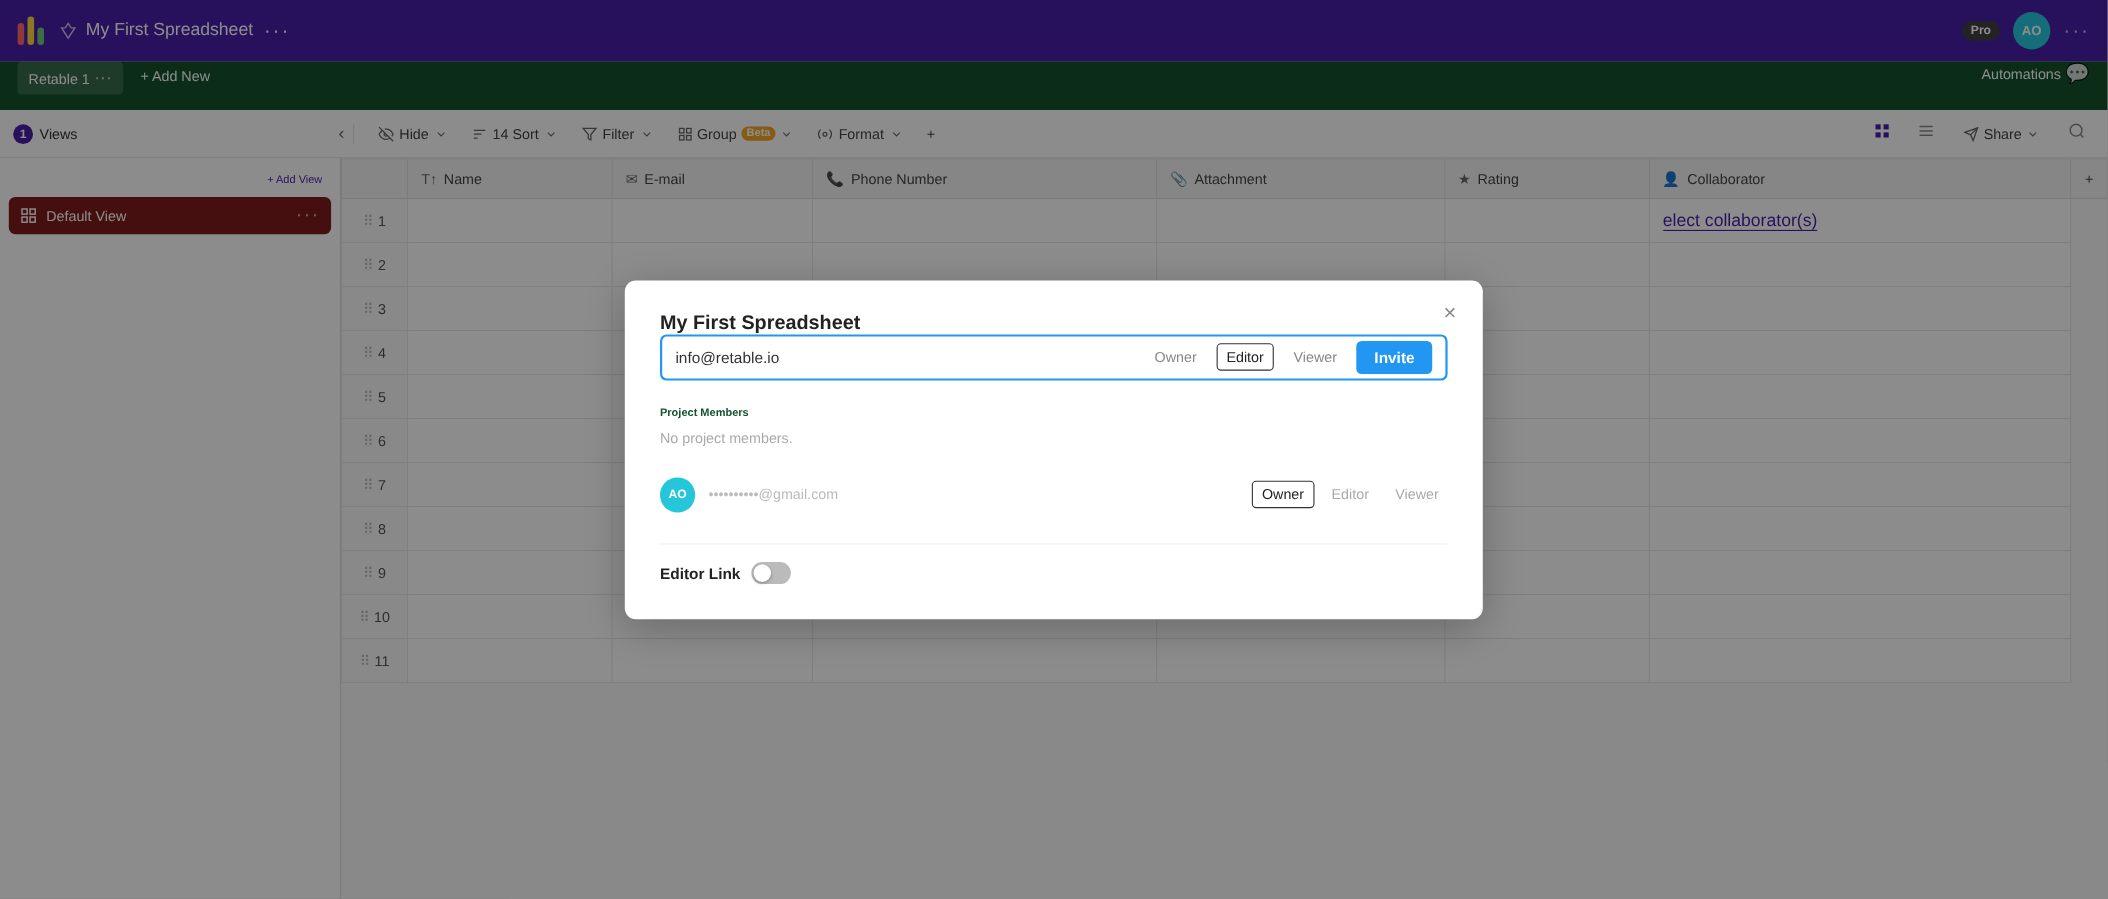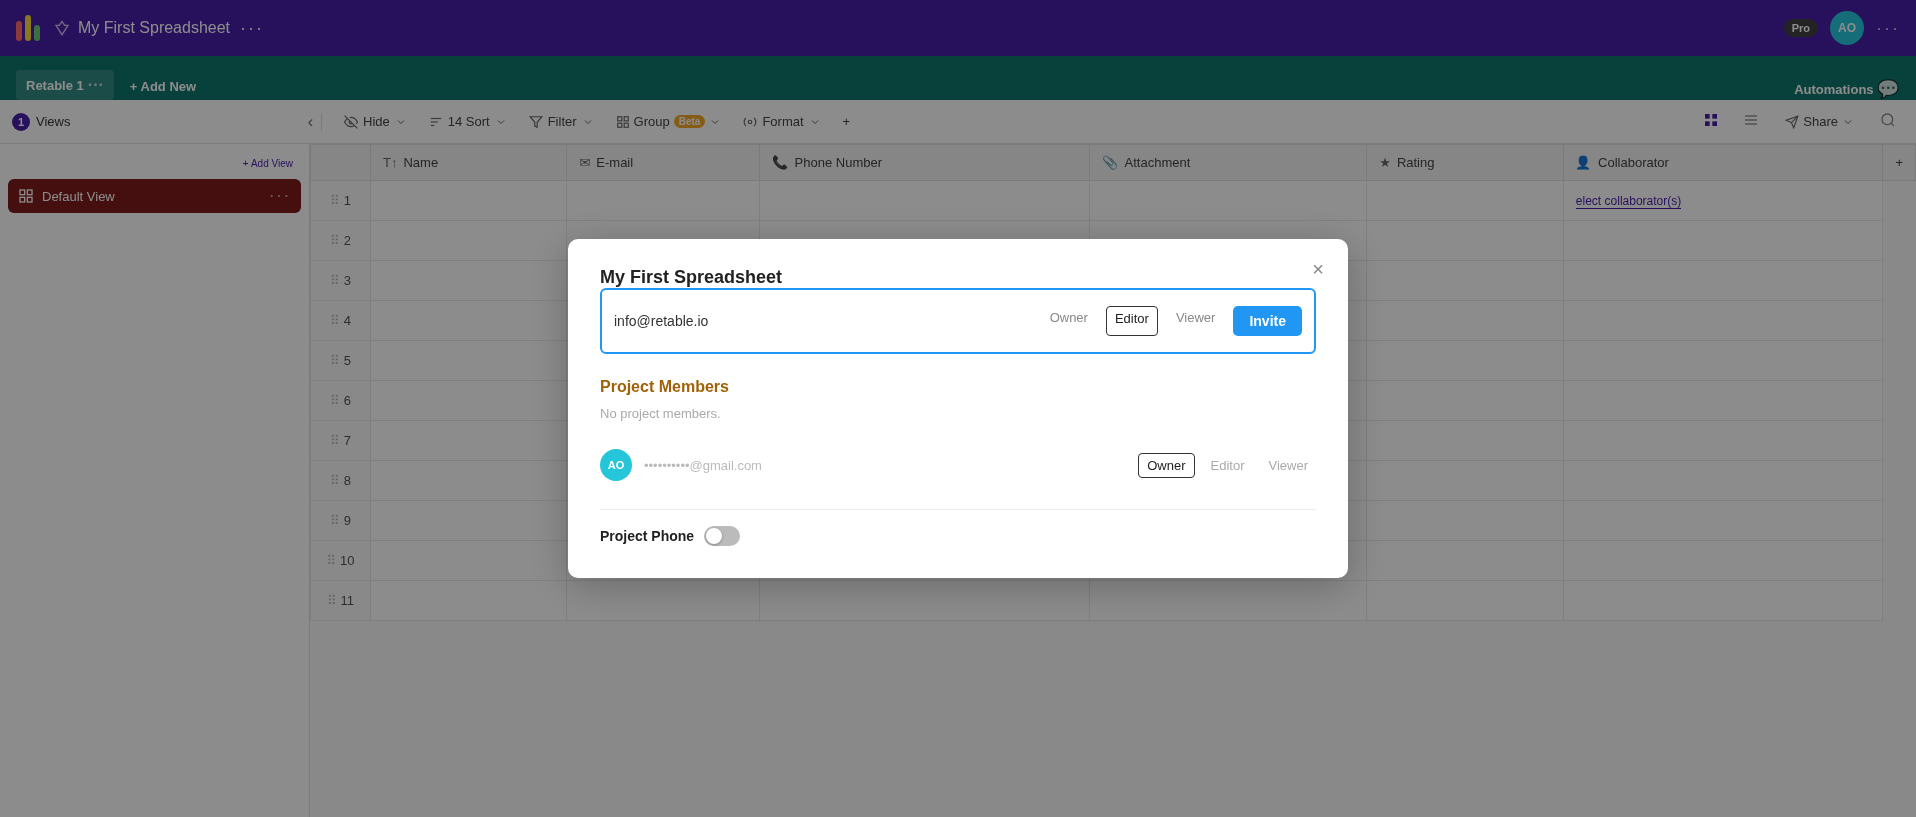--- a/index.html
+++ b/index.html
@@ -61,27 +61,26 @@
       color: white;
       font-size: 12px;
       font-weight: 700;
       display: flex;
       align-items: center;
       justify-content: center;
     }
 
     
     .tab-bar {
-      background: #0f766e;
+      background: #14532d;
       height: 44px;
       display: flex;
-      align-items: flex-end;
+      align-items: flex-start;
       padding: 0 16px;
       gap: 6px;
-      font-weight: bold;
     }
     .tab-item {
       color: white;
       font-size: 13px;
       padding: 6px 10px;
       border-radius: 4px;
       cursor: pointer;
       display: flex;
       align-items: center;
       gap: 4px;
@@ -294,21 +293,21 @@
     .add-col-btn {
       background: #f5f5f5;
       border: 1px solid #e0e0e0;
       width: 32px;
       text-align: center;
       cursor: pointer;
       color: #888;
     }
     .select-collaborators-cell {
       color: #4a1fa8;
-      font-size: 12px;
+      font-size: 16px;
       border-bottom: 1px solid #4a1fa8;
       cursor: pointer;
     }
 
     
     .overlay {
       position: fixed;
       top: 0; left: 0; right: 0; bottom: 0;
       background: rgba(0,0,0,0.45);
       z-index: 100;
@@ -338,24 +337,25 @@
       right: 24px;
       font-size: 20px;
       color: #888;
       cursor: pointer;
       background: none;
       border: none;
       line-height: 1;
     }
     .invite-row {
       display: flex;
+      align-items: center;
       gap: 10px;
       border: 2px solid #2196f3;
       border-radius: 6px;
-      padding: 16px 12px;
+      padding: 4px 12px;
       margin-bottom: 24px;
     }
     .invite-input {
       flex: 1;
       border: none;
       outline: none;
       font-size: 14px;
       color: #333;
     }
     .role-option {
@@ -373,23 +373,23 @@
       background: #2196f3;
       color: white;
       border: none;
       border-radius: 5px;
       padding: 7px 16px;
       font-size: 14px;
       font-weight: 600;
       cursor: pointer;
     }
     .section-title {
-      font-size: 16px;
+      font-size: 10px;
       font-weight: 700;
-      color: #a16207;
+      color: #14532d;
       margin-bottom: 10px;
     }
     .no-members {
       font-size: 13px;
       color: #aaa;
       margin-bottom: 20px;
     }
     .workspace-section {
       margin-top: 4px;
     }
@@ -796,19 +796,19 @@
           <span class="member-role-btn active">Owner</span>
           <span class="member-role-btn inactive">Editor</span>
           <span class="member-role-btn inactive">Viewer</span>
         </div>
       </div>
     </div>
 
     <hr class="modal-divider">
 
     <div class="project-link-row">
-      <span class="project-link-label">Project Phone</span>
+      <span class="project-link-label">Editor Link</span>
       <div class="toggle">
         <div class="toggle-knob"></div>
       </div>
     </div>
   </div>
 </div>
 
 </body></html>

